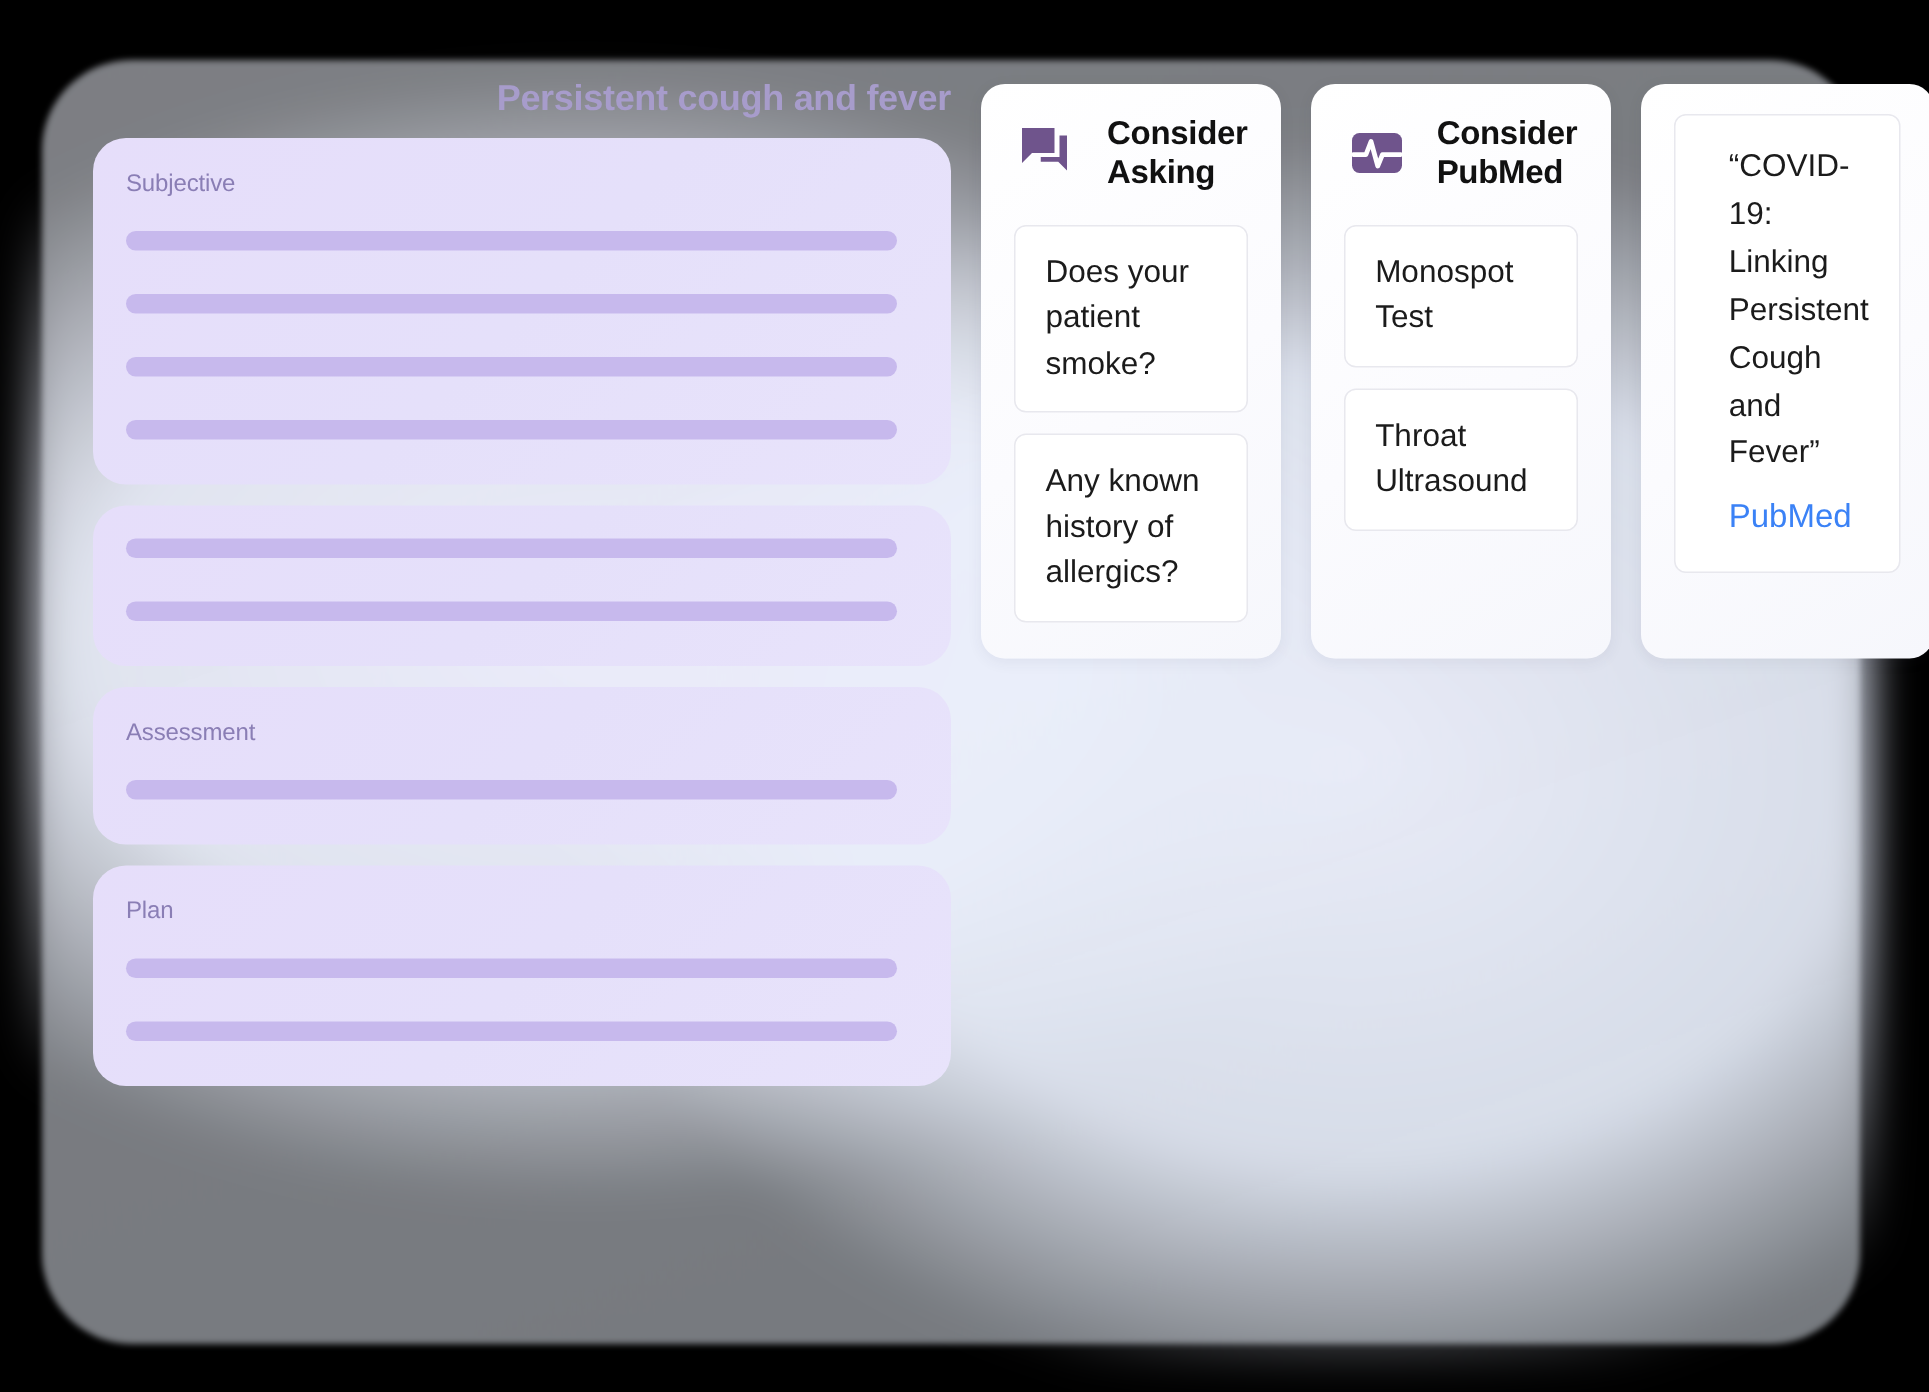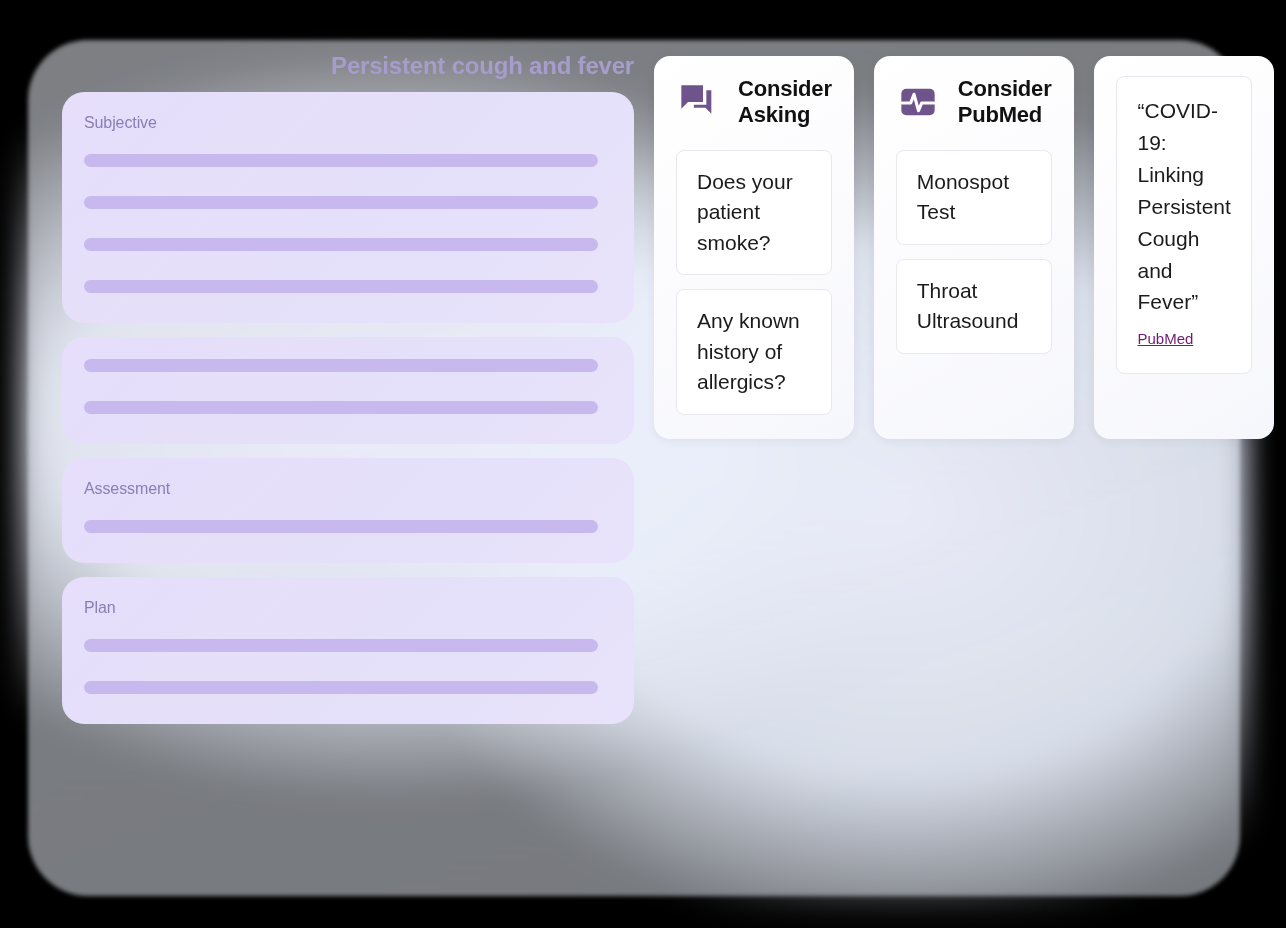--- a/index.html
+++ b/index.html
@@ -114,28 +114,27 @@
     border: 1px solid #e8e8ee;
     border-radius: 8px;
     background: #ffffff;
     padding: 16px 20px;
     font-size: 21px;
     color: #1b1b1b;
     margin-bottom: 14px;
     line-height: 1.45;
   }
   .suggest-item:last-child { margin-bottom: 0; }
-  .reading-item { padding: 18px 20px 20px 21px; }
+  .reading-item { padding: 18px 20px 20px 36px; }
   .reading-title { font-size: 21px; color: #1b1b1b; line-height: 1.52; }
   .reading-source {
     display: inline-block;
     margin-top: 10px;
-    font-size: 15px;
-    color: #701a75;
-    text-decoration: underline;
+    font-size: 22px;
+    color: #3b82f6;
     cursor: pointer;
   }
 </style>
 </head>
 <body>
 
 <div class="backdrop"></div>
 <div class="backdrop-noise"></div>
 
 <div class="soap-panel">

